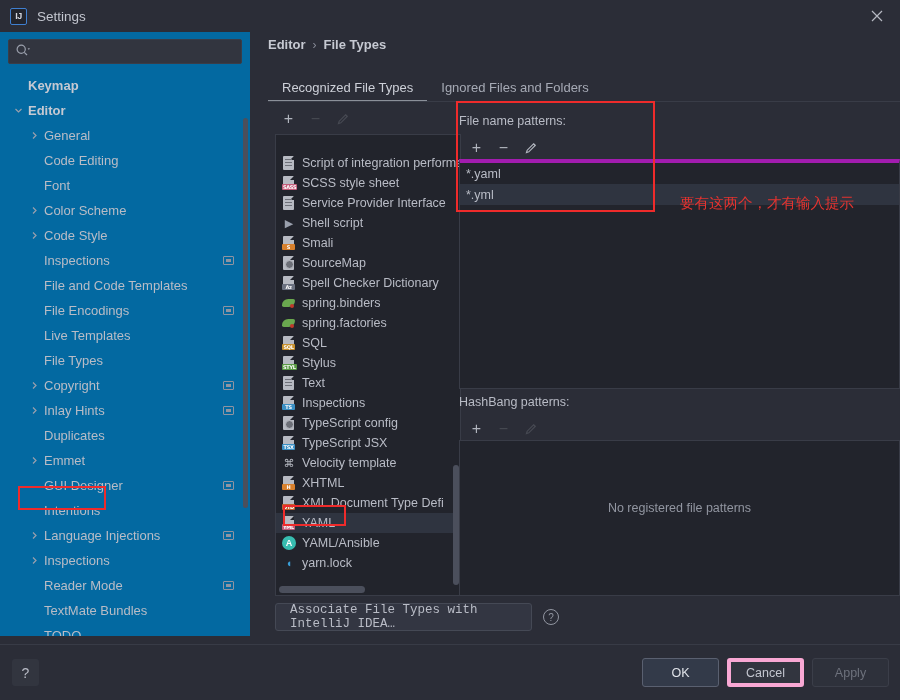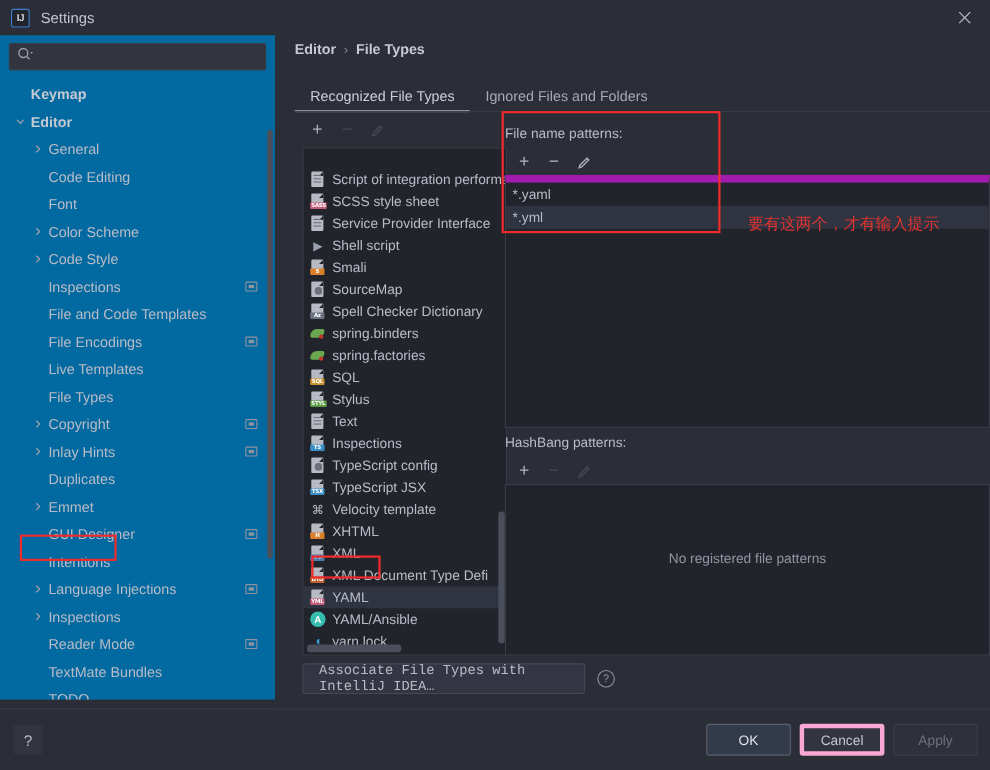--- a/index.html
+++ b/index.html
@@ -540,27 +540,20 @@
           <div class="list-item">
             <span class="fileicon">
               <span class="fi-doc"></span>
               <span class="fi-tag" style="background:#d8802c">H</span>
             </span>
             <span>XHTML</span>
           </div>
           <div class="list-item">
             <span class="fileicon">
               <span class="fi-doc"></span>
-              <span class="fi-tag" style="background:#4a7fae">&lt; &gt;</span>
-            </span>
-            <span>XML</span>
-          </div>
-          <div class="list-item">
-            <span class="fileicon">
-              <span class="fi-doc"></span>
               <span class="fi-tag" style="background:#c0622f">DTD</span>
             </span>
             <span>XML Document Type Defi</span>
           </div>
           <div class="list-item sel">
             <span class="fileicon">
               <span class="fi-doc"></span>
               <span class="fi-tag" style="background:#c45d7a">YML</span>
             </span>
             <span>YAML</span>
@@ -587,21 +580,21 @@
         <div class="tb-btn" style="color: rgb(176, 180, 189); font-size: 16px;">+</div>
         <div class="tb-btn" style="color: rgb(176, 180, 189); font-size: 16px;">−</div>
         <div class="tb-btn">
           <svg width="14" height="14" viewBox="0 0 14 14">
             <path d="M2.5 11.5 L3.2 9.2 L9.6 2.8 L11.2 4.4 L4.8 10.8 Z" fill="none" stroke="#b0b4bd" stroke-width="1.2"></path>
             <path d="M9.6 2.8 L11.2 4.4" stroke="#b0b4bd" stroke-width="1.2"></path>
           </svg>
         </div>
       </div>
 
-    <div class="listbox" style="left:209px; top:127px; width:441px; height:230px; border-top:7px solid #a21caf;">
+    <div class="listbox" style="left:209px; top:127px; width:441px; height:230px; border-top:4px solid #a21caf;">
       <div id="pat-list">
           <div class="list-item" style="height: 21px; padding-left: 6px;">
             <span>*.yaml</span>
           </div>
           <div class="list-item sel" style="height: 21px; padding-left: 6px;">
             <span>*.yml</span>
           </div>
         </div>
     </div>
 

